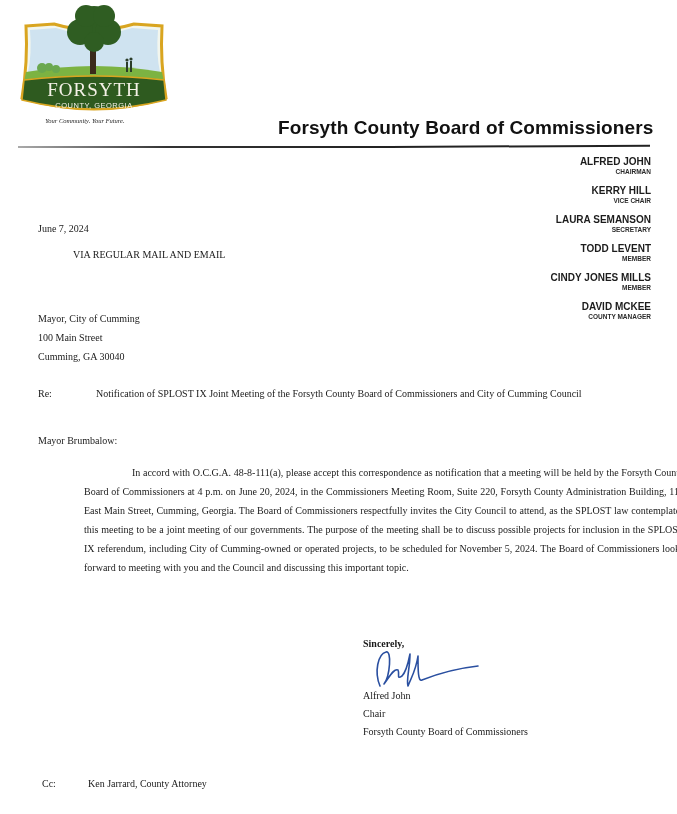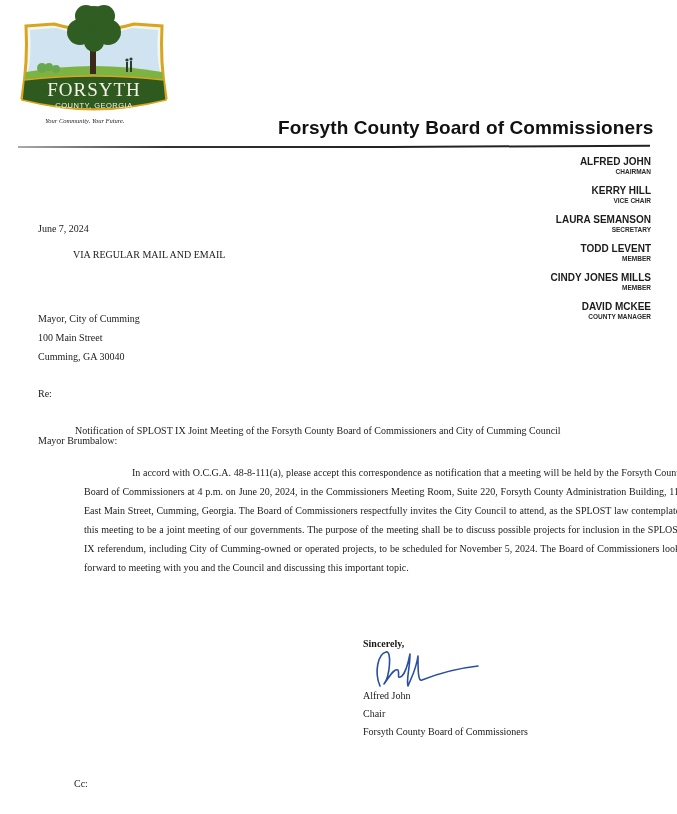--- a/index.html
+++ b/index.html
@@ -22,33 +22,33 @@
   .member { margin-bottom: 9px; }
   .member-name { font-size: 10px; font-weight: bold; line-height: 11px; color: #1c1c1c; }
   .member-role { font-size: 6.5px; font-weight: bold; line-height: 9px; color: #2a2a2a; }
 
   
   .txt { font-size: 10px; line-height: 19px; color: #1a1a1a; }
   #date { left: 38px; top: 219px; }
   #delivery { left: 38px; top: 245px; margin-left: 35px; }
   #address { left: 38px; top: 309px; }
   #re-label { left: 38px; top: 384px; }
-  #re-text { left: 75px; top: 384px; width: 560px; margin-top: 37px; }
+  #re-text { left: 96px; top: 384px; width: 560px; }
   #salutation { left: 38px; top: 431px; }
   #body-para { left: 36px; top: 463px; width: 600px; text-align: justify; text-indent: 48px; margin-left: 48px; }
 
   
   #closing { left: 363px; top: 634px; font-weight: bold; }
   #signature { left: 372px; top: 646px; width: 110px; height: 50px; }
   #signer-name { left: 363px; top: 686px; }
   #signer-title { left: 363px; top: 704px; }
   #signer-org { left: 363px; top: 722px; }
 
   
-  #cc-label { left: 42px; top: 774px; margin-left: 32px; }
+  #cc-label { left: 42px; top: 774px; }
   #cc-list { left: 88px; top: 774px; }
 </style>
 </head>
 <body>
 
 <svg id="logo" class="abs" viewBox="0 0 160 128">
 
   <path d="M12 24 L40 22 Q80 34 120 22 L148 24 Q146 60 152 96 Q80 118 8 96 Q14 60 12 24 Z" fill="#f2f6ee" stroke="#d9a520" stroke-width="3"></path>
 
   <path d="M16 28 L42 26 Q80 38 118 26 L144 28 Q142 52 146 70 L14 70 Q18 52 16 28 Z" fill="#cfe3f0"></path>
@@ -135,13 +135,14 @@
 <div id="closing" class="abs serif txt">Sincerely,</div>
 <svg id="signature" class="abs" viewBox="0 0 110 50">
   <path d="M8 40 C2 26 6 8 14 6 C20 4 18 30 12 38 C18 30 22 22 26 24 C28 28 24 34 30 30 C34 26 36 18 38 8 C38 22 34 34 36 40 C40 30 44 24 46 10 C46 24 46 36 50 34 C70 26 88 22 106 20" fill="none" stroke="#2a4fa0" stroke-width="1.6" stroke-linecap="round" stroke-linejoin="round"></path>
 </svg>
 <div id="signer-name" class="abs serif txt">Alfred John</div>
 <div id="signer-title" class="abs serif txt">Chair</div>
 <div id="signer-org" class="abs serif txt">Forsyth County Board of Commissioners</div>
 
 <div id="cc-label" class="abs serif txt">Cc:</div>
 <div id="cc-list" class="abs serif txt">
+  <div>Ken Jarrard, County Attorney</div>
 </div>
 
 </body></html>

